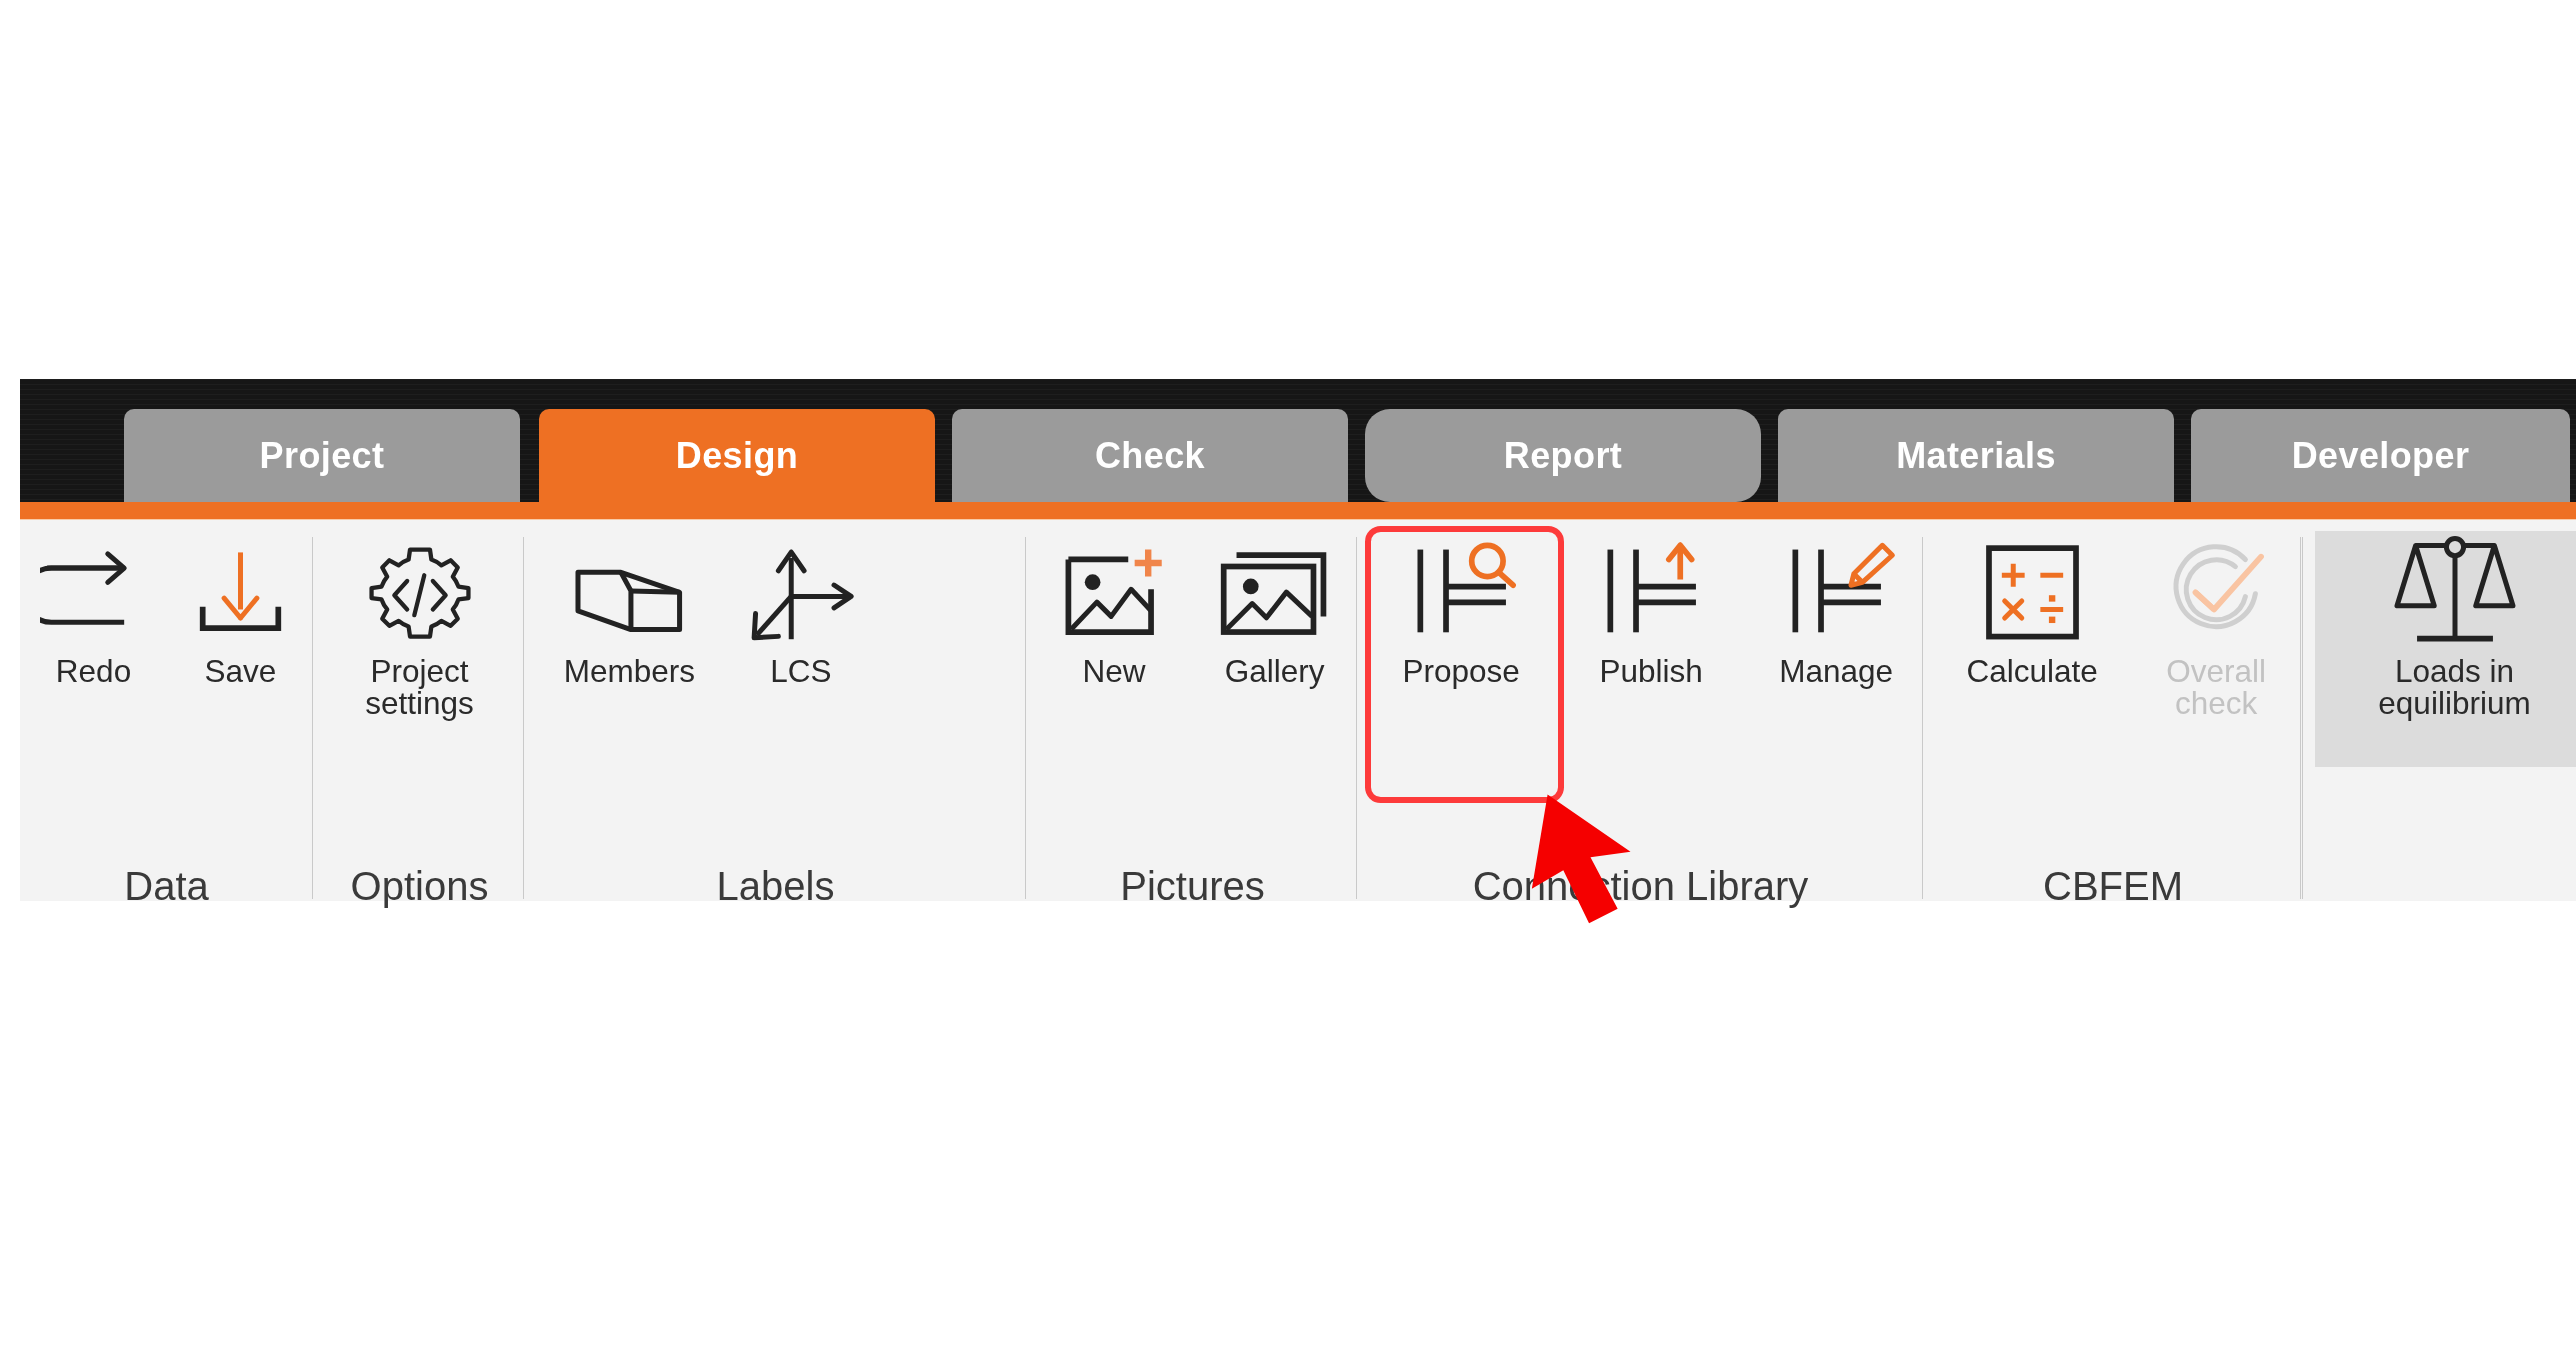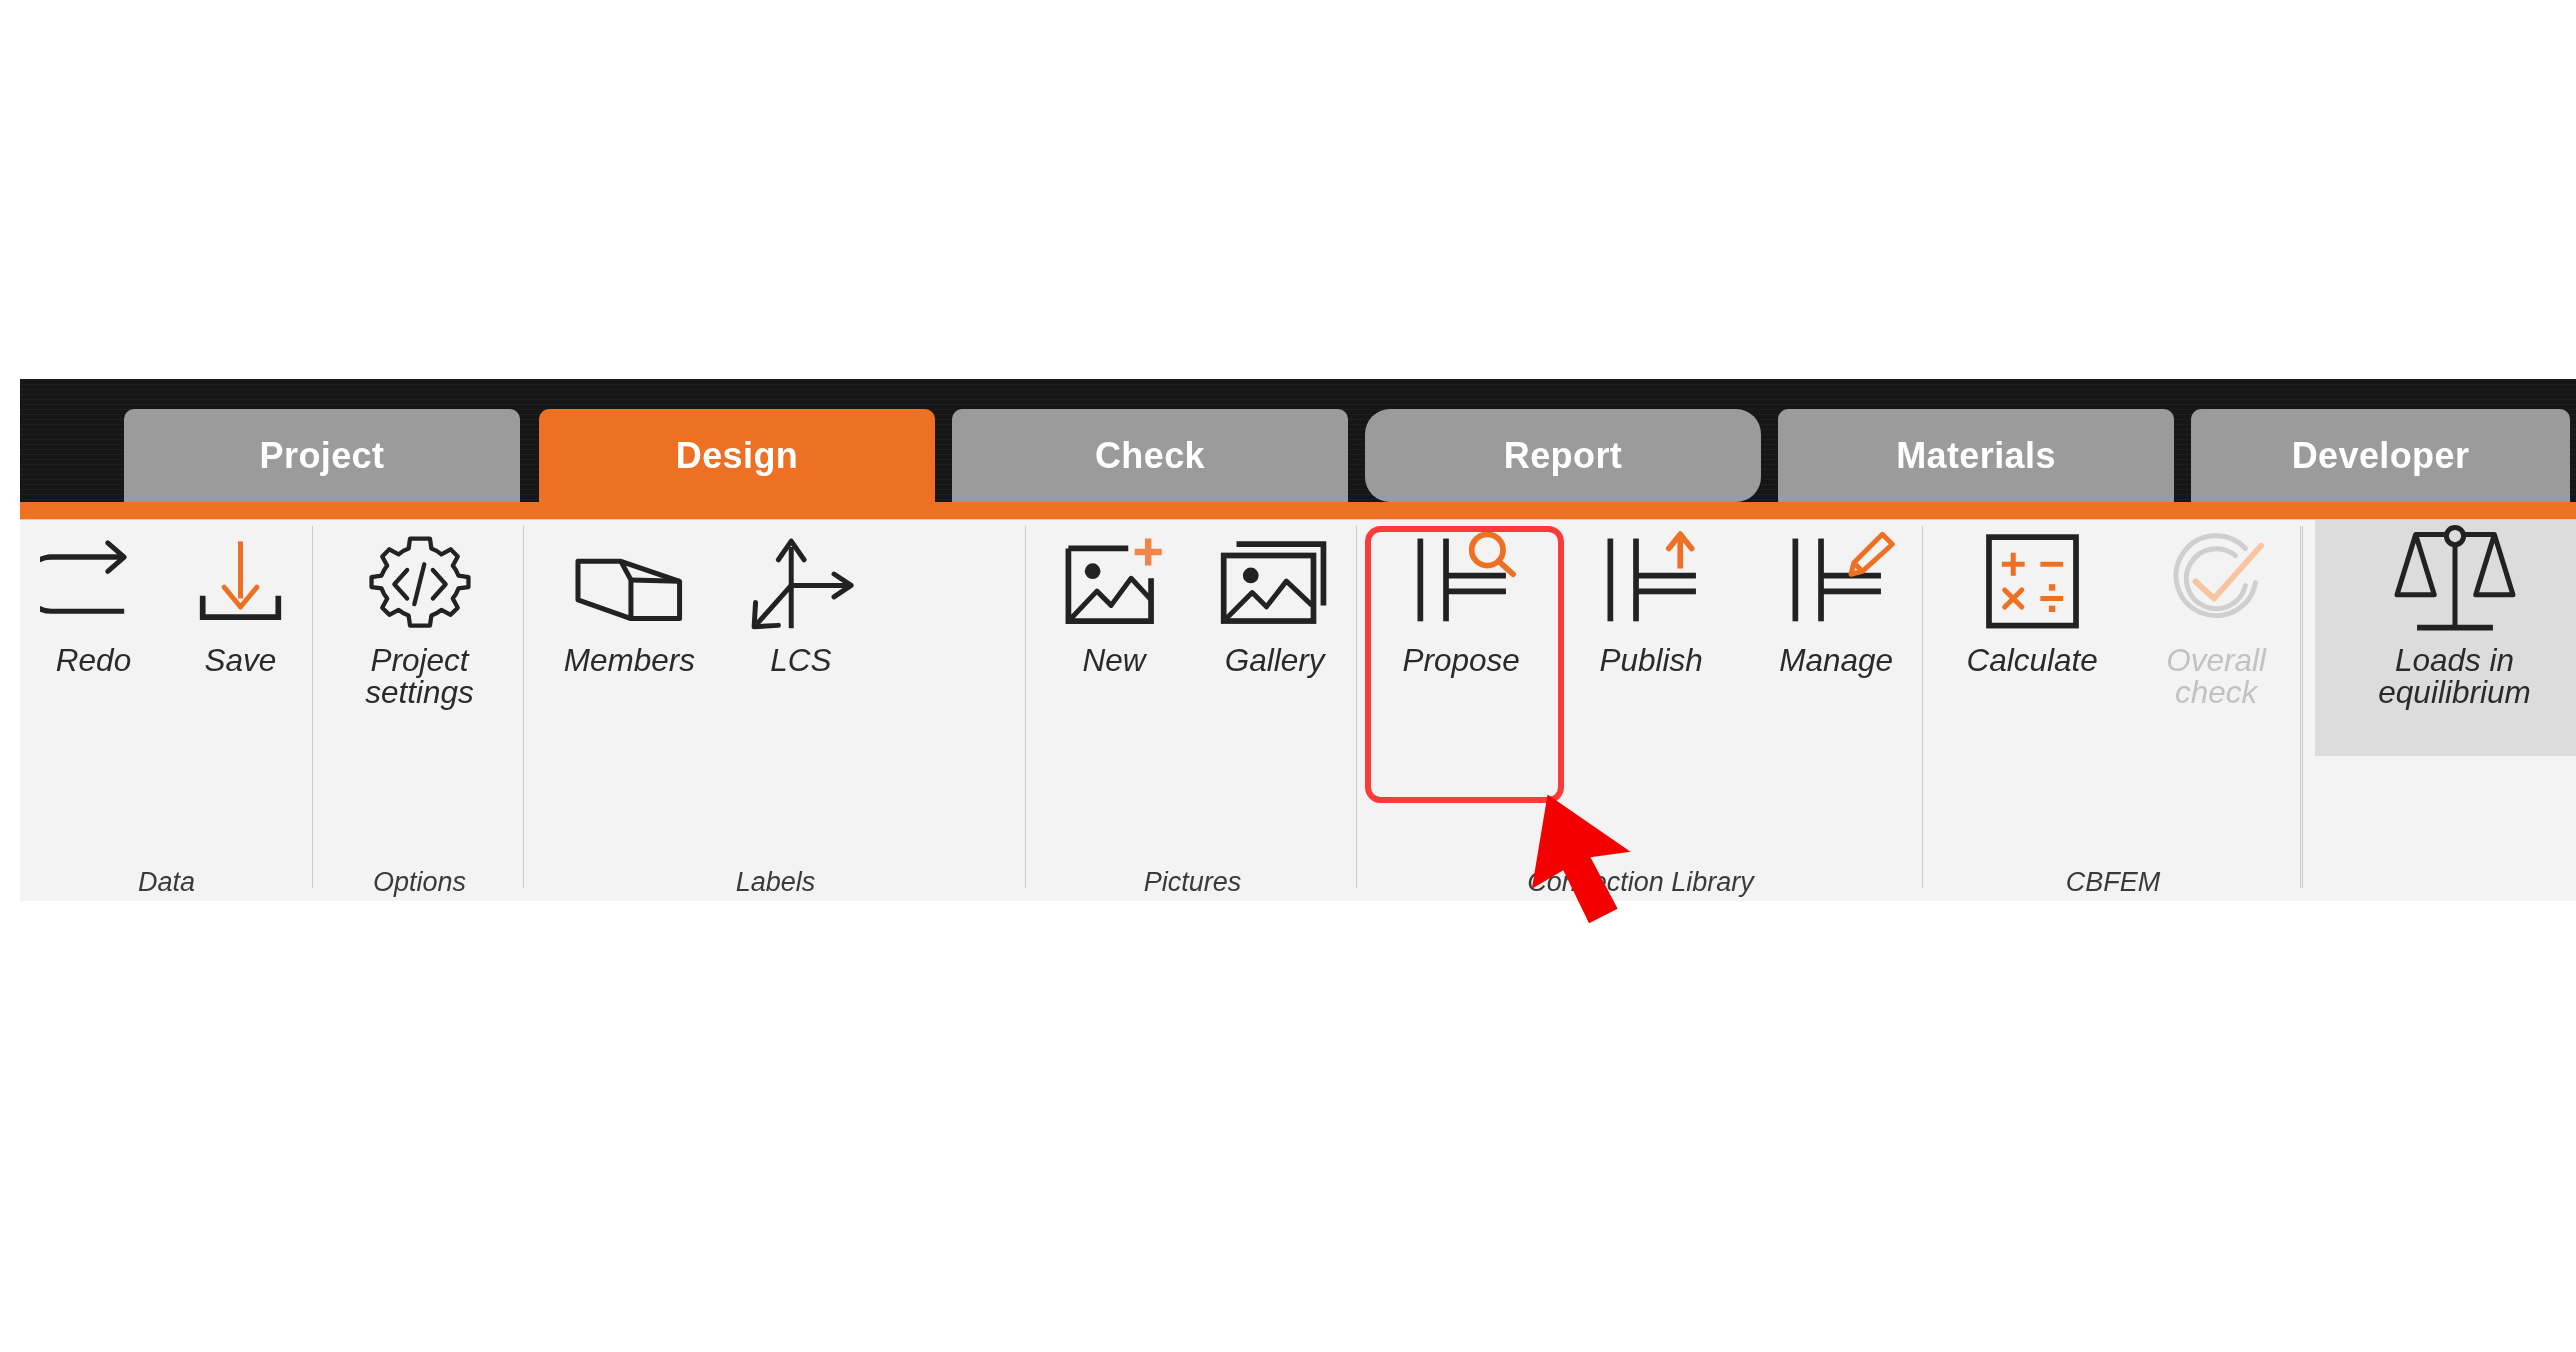--- a/index.html
+++ b/index.html
@@ -56,36 +56,35 @@
 
   
   #ribbon-body{
     position:absolute;left:0;top:140px;width:2576px;height:381px;
     background:#f3f3f3;
     border-top:1.4px solid #f8cba8;
   }
 
   .group{
     position:absolute;
-    top:0; height:381px;
+    top:11px; height:381px;
     box-sizing:border-box;
-    font-style:italic;
   }
   .group + .group{}
   .group-sep{
     position:absolute;
     top:5.7px; width:1.4px; height:362px;
     background:#c9c9c9;
   }
   .group-label{
     position:absolute;
     bottom:2.9px;
     width:100%;
     text-align:center;
-    font-size:27px;
+    font-size:40px;
     color:#3a3a3a;
     white-space:nowrap;
   }
   .items{
     position:absolute;
     left:0;top:0;
     height:236px;
     display:flex;
     align-items:flex-start;
   }

